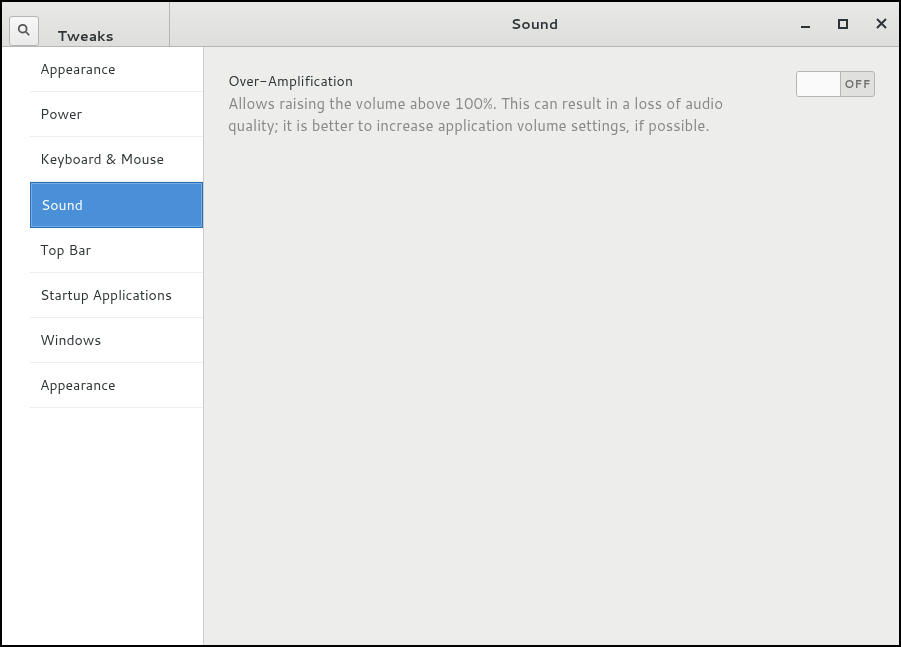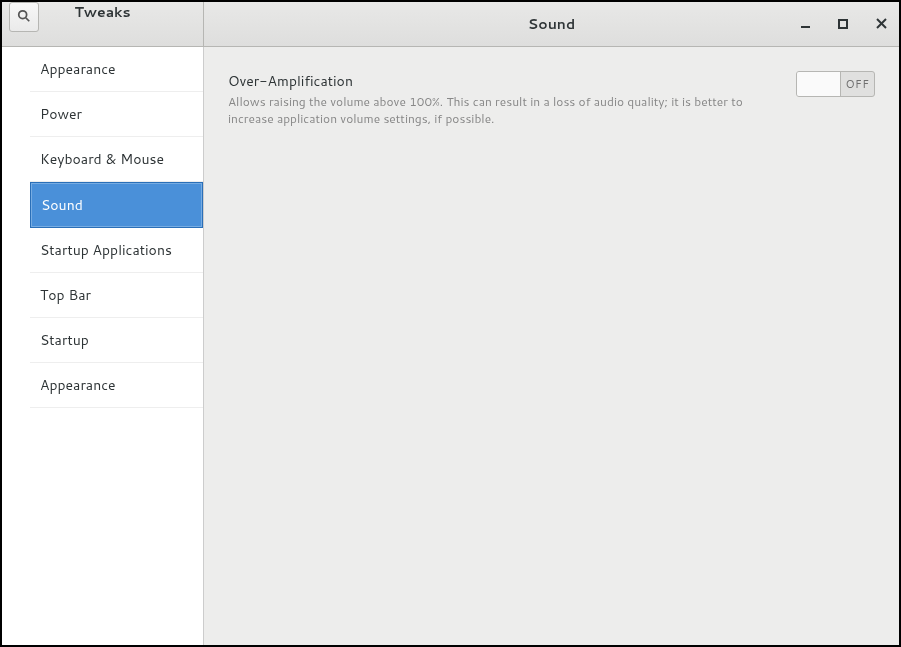--- a/index.html
+++ b/index.html
@@ -1,38 +1,38 @@
 <!DOCTYPE html>
 <html><head>
   <meta charset="utf-8">
   <style>
     * { box-sizing: border-box; margin: 0; padding: 0; }
     html, body { width: 901px; height: 647px; font-family: Cantarell, "Segoe UI", Ubuntu, sans-serif; overflow: hidden; background: #000; }
     .window { width: 901px; height: 647px; border: 2px solid #000; display: flex; flex-direction: column; background: #fff; }
     .titlebar { display: flex; height: 45px; border-bottom: 1px solid #b6b6b3; }
-    .titlebar-left { width: 202px; display: flex; align-items: flex-start; background: linear-gradient(#e8e8e7,#dededd); border-right: 1px solid #b6b6b3; position: relative; }
+    .titlebar-left { width: 168px; display: flex; align-items: flex-end; background: linear-gradient(#e8e8e7,#dededd); border-right: 1px solid #b6b6b3; position: relative; }
     .titlebar-right { flex: 1; display: flex; align-items: center; background: linear-gradient(#e8e8e7,#dededd); position: relative; }
     .search-btn { width: 30px; height: 30px; margin-left: 7px; border: 1px solid #b6b6b3; border-radius: 3px; background: linear-gradient(#f7f7f7,#eaeaea); display: flex; align-items: center; justify-content: center; cursor: pointer; }
     .search-btn svg { width: 14px; height: 14px; }
     .app-title { position: absolute; left: 0; right: 0; text-align: center; font-weight: 700; font-size: 14px; color: #2e3436; pointer-events: none; }
     .page-title { position: absolute; left: 0; right: 0; text-align: center; font-weight: 700; font-size: 14px; color: #2e3436; pointer-events: none; }
     .win-controls { position: absolute; right: 8px; top: 0; bottom: 0; display: flex; align-items: center; gap: 18px; }
     .win-btn { width: 20px; height: 20px; display: flex; align-items: center; justify-content: center; cursor: pointer; font-size: 13px; color: #2e3436; }
     .body-row { flex: 1; display: flex; min-height: 0; }
     .sidebar { width: 202px; border-right: 1px solid #ccc; background: #fff; display: flex; flex-direction: column; }
     .sidebar-item { padding: 12px 10px; font-size: 14px; color: #2e3436; border-bottom: 1px solid #eee; cursor: pointer; margin-left: 28px; }
     .sidebar-item.selected { background: #4a90d9; color: #fff; border: 1px solid #2a6fb8; border-left: 1px solid #2a6fb8; box-shadow: inset 0 0 0 1px rgba(255,255,255,.25); }
     .content { flex: 1; background: #ededec; padding: 24px 24px; }
     .setting { display: flex; align-items: flex-start; justify-content: space-between; gap: 28px; }
     .setting-text { max-width: 540px; }
     .setting-title { font-size: 14px; font-weight: 400; color: #2e3436; margin-bottom: 2px; }
-    .setting-desc { font-size: 12px; color: #888; line-height: 1.45; }
+    .setting-desc { font-size: 15px; color: #888; line-height: 1.45; }
     .switch { width: 84px; height: 26px; border: 1px solid #b6b6b3; border-radius: 3px; background: #e0e0df; display: flex; align-items: stretch; overflow: hidden; cursor: pointer; position: relative; }
     .switch-knob { width: 44px; background: #fafafa; border-right: 1px solid #b6b6b3; }
-    .switch-label { flex: 1; display: flex; align-items: center; justify-content: center; font-size: 11px; font-weight: 400; color: #6f6f6f; letter-spacing: .5px; }
+    .switch-label { flex: 1; display: flex; align-items: center; justify-content: center; font-size: 11px; font-weight: 700; color: #6f6f6f; letter-spacing: .5px; }
   </style>
 </head>
 <body>
 
 <div class="window">
   <div class="titlebar">
     <div class="titlebar-left">
       <button class="search-btn">
         <span>
           <svg viewBox="0 0 16 16" fill="none" stroke="#555" stroke-width="2">
@@ -71,23 +71,23 @@
       </div>
     </div>
   </div>
 
   <div class="body-row">
     <nav class="sidebar">
       <div class="sidebar-item">Appearance</div>
       <div class="sidebar-item">Power</div>
       <div class="sidebar-item">Keyboard &amp; Mouse</div>
       <div class="sidebar-item selected">Sound</div>
+      <div class="sidebar-item">Top Bar</div>
       <div class="sidebar-item">Startup Applications</div>
-      <div class="sidebar-item">Top Bar</div>
-      <div class="sidebar-item">Startup</div>
+      <div class="sidebar-item">Windows</div>
       <div class="sidebar-item">Appearance</div>
     </nav>
 
     <main class="content">
       <div class="setting">
         <div class="setting-text">
           <div class="setting-title">Over-Amplification</div>
           <div class="setting-desc">Allows raising the volume above 100%. This can result in a loss of audio quality; it is better to increase application volume settings, if possible.</div>
         </div>
         <div class="switch">

